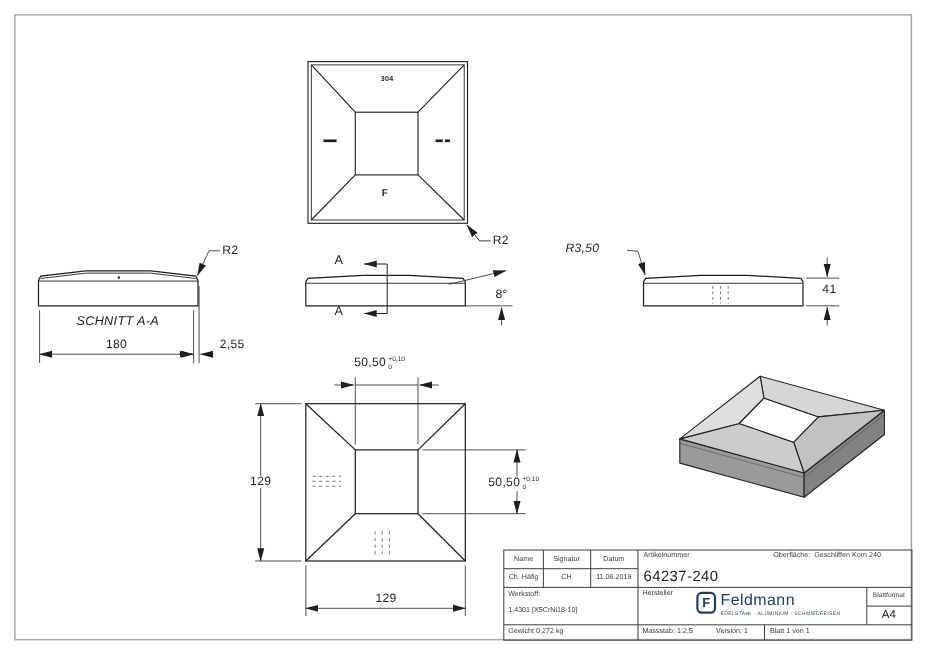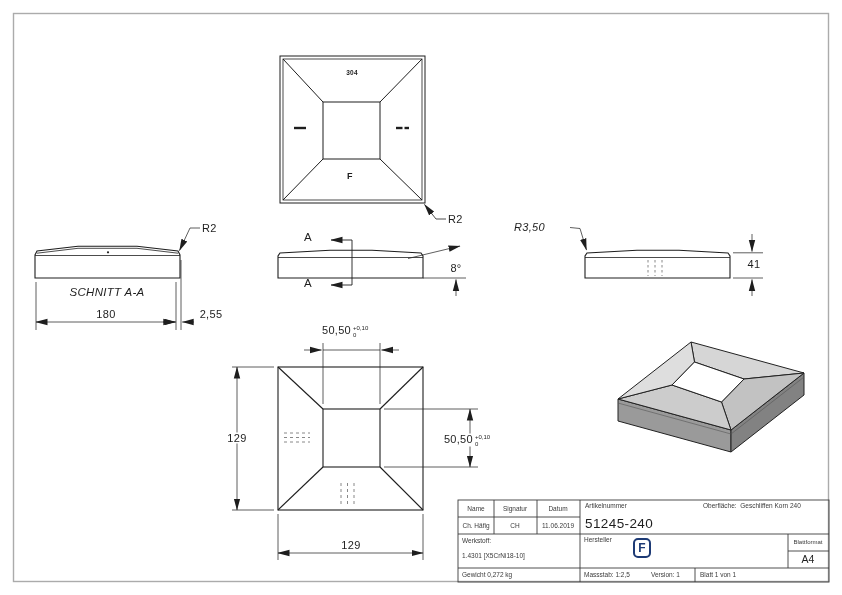--- a/index.html
+++ b/index.html
@@ -202,32 +202,36 @@
 <div class="lbl dim" style="left:351px;top:545px;">129</div>
 
 <div class="tb tbc" style="left:476px;top:509px;">Name</div>
 <div class="tb tbc" style="left:515px;top:509px;">Signatur</div>
 <div class="tb tbc" style="left:558px;top:509px;">Datum</div>
 <div class="tb tbc" style="left:476px;top:526px;">Ch. Häfig</div>
 <div class="tb tbc" style="left:515px;top:526px;">CH</div>
 <div class="tb tbc" style="left:558px;top:526px;">11.06.2019</div>
 
 <div class="tb tbl" style="left:585px;top:506px;">Artikelnummer</div>
-<div class="tb tbl artnum" style="left:585px;top:524px;">51245-240</div>
+<div class="tb tbl artnum" style="left:585px;top:524px;">64237-240</div>
 <div class="tb tbl" style="left:703px;top:506px;">
   <span>Oberfläche:</span>&nbsp;
   <span>Geschliffen Korn 240</span>
 </div>
 
 <div class="tb tbl" style="left:462px;top:541px;">Werkstoff:</div>
 <div class="tb tbl" style="left:462px;top:556px;">1.4301 [X5CrNi18-10]</div>
 
 <div class="tb tbl" style="left:584px;top:540px;">Hersteller</div>
 <div class="logo" style="left:633px;top:538px;">
   <div class="monogram">F</div>
+  <div>
+    <div class="logoname">Feldmann</div>
+    <div class="logotag">EDELSTAHL · ALUMINIUM · SCHMIEDEEISEN</div>
+  </div>
 </div>
 
 <div class="tb tbc" style="left:808px;top:542px;font-size:6px;">Blattformat</div>
 <div class="tb tbc a4" style="left:808px;top:559px;">A4</div>
 
 <div class="tb tbl" style="left:462px;top:575px;">Gewicht 0,272 kg</div>
 <div class="tb tbl" style="left:584px;top:575px;">Massstab: 1:2,5</div>
 <div class="tb tbl" style="left:651px;top:575px;">Version: 1</div>
 <div class="tb tbl" style="left:700px;top:575px;">Blatt 1 von 1</div>
 

